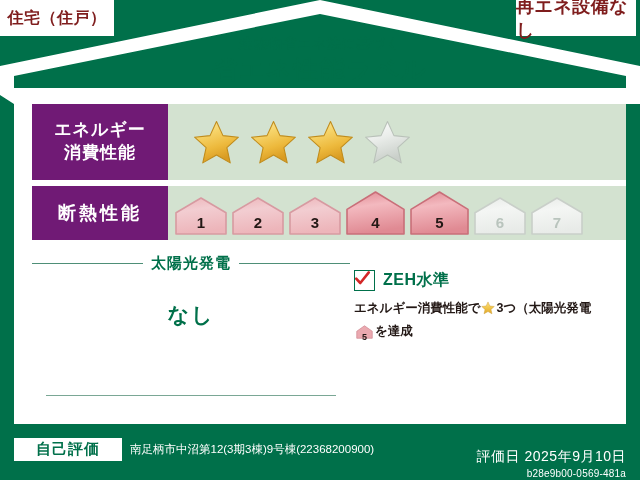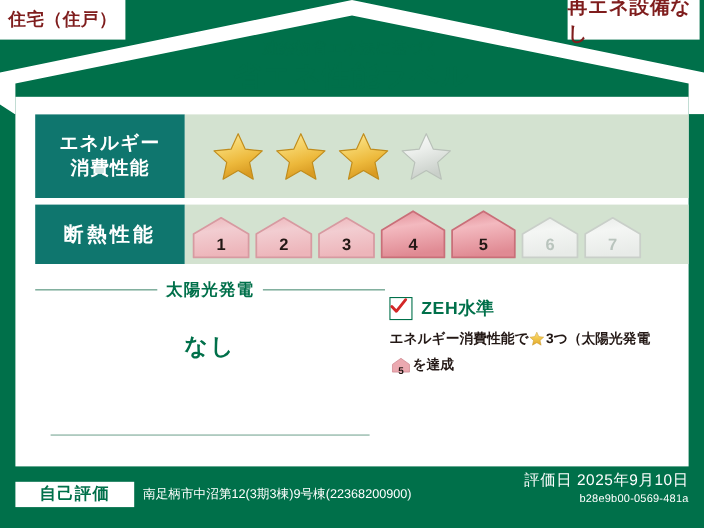--- a/index.html
+++ b/index.html
@@ -55,21 +55,21 @@
     position:absolute;left:0;height:76px;width:612px;
     display:flex;align-items:stretch;
   }
   #row-energy{top:16px;}
   #row-insul{top:98px;height:54px;border-radius:12px;}
 
   .row-band{
     flex:1 1 auto;background:#d3e2d0;display:flex;align-items:center;
   }
   .row-key{
-    width:136px;background:#0f766e;color:#fff;font-weight:bold;
+    width:136px;background:#701a75;color:#fff;font-weight:bold;
     display:flex;flex-direction:column;align-items:center;justify-content:center;
     font-size:17px;line-height:1.35;letter-spacing:1px;flex:0 0 136px;
     margin-left:18px;
   }
   #row-insul .row-key{font-size:18px;letter-spacing:3px;}
 
   
   .stars{display:flex;align-items:center;gap:8px;margin-left:24px;}
   .star-svg{display:block;}
 
@@ -130,21 +130,21 @@
   }
   #footer-left{
     position:absolute;left:14px;top:14px;display:flex;align-items:center;gap:8px;
   }
   #self-eval{
     background:#ffffff;color:#00704a;font-weight:bold;font-size:15px;
     padding:2px 22px;letter-spacing:1px;
   }
   #address{font-size:11.5px;color:#ffffff;letter-spacing:0px;}
   #footer-right{
-    position:absolute;right:14px;top:4px;text-align:right;
+    position:absolute;right:14px;top:24px;text-align:right;
   }
   #eval-date{font-size:14px;font-weight:normal;letter-spacing:.5px;}
   #eval-id{font-size:10px;margin-top:2px;letter-spacing:.2px;}
 </style>
 </head>
 <body>
 
 <div id="label">
 
   <div id="tag-left" class="corner-tag">住宅（住戸）</div>

